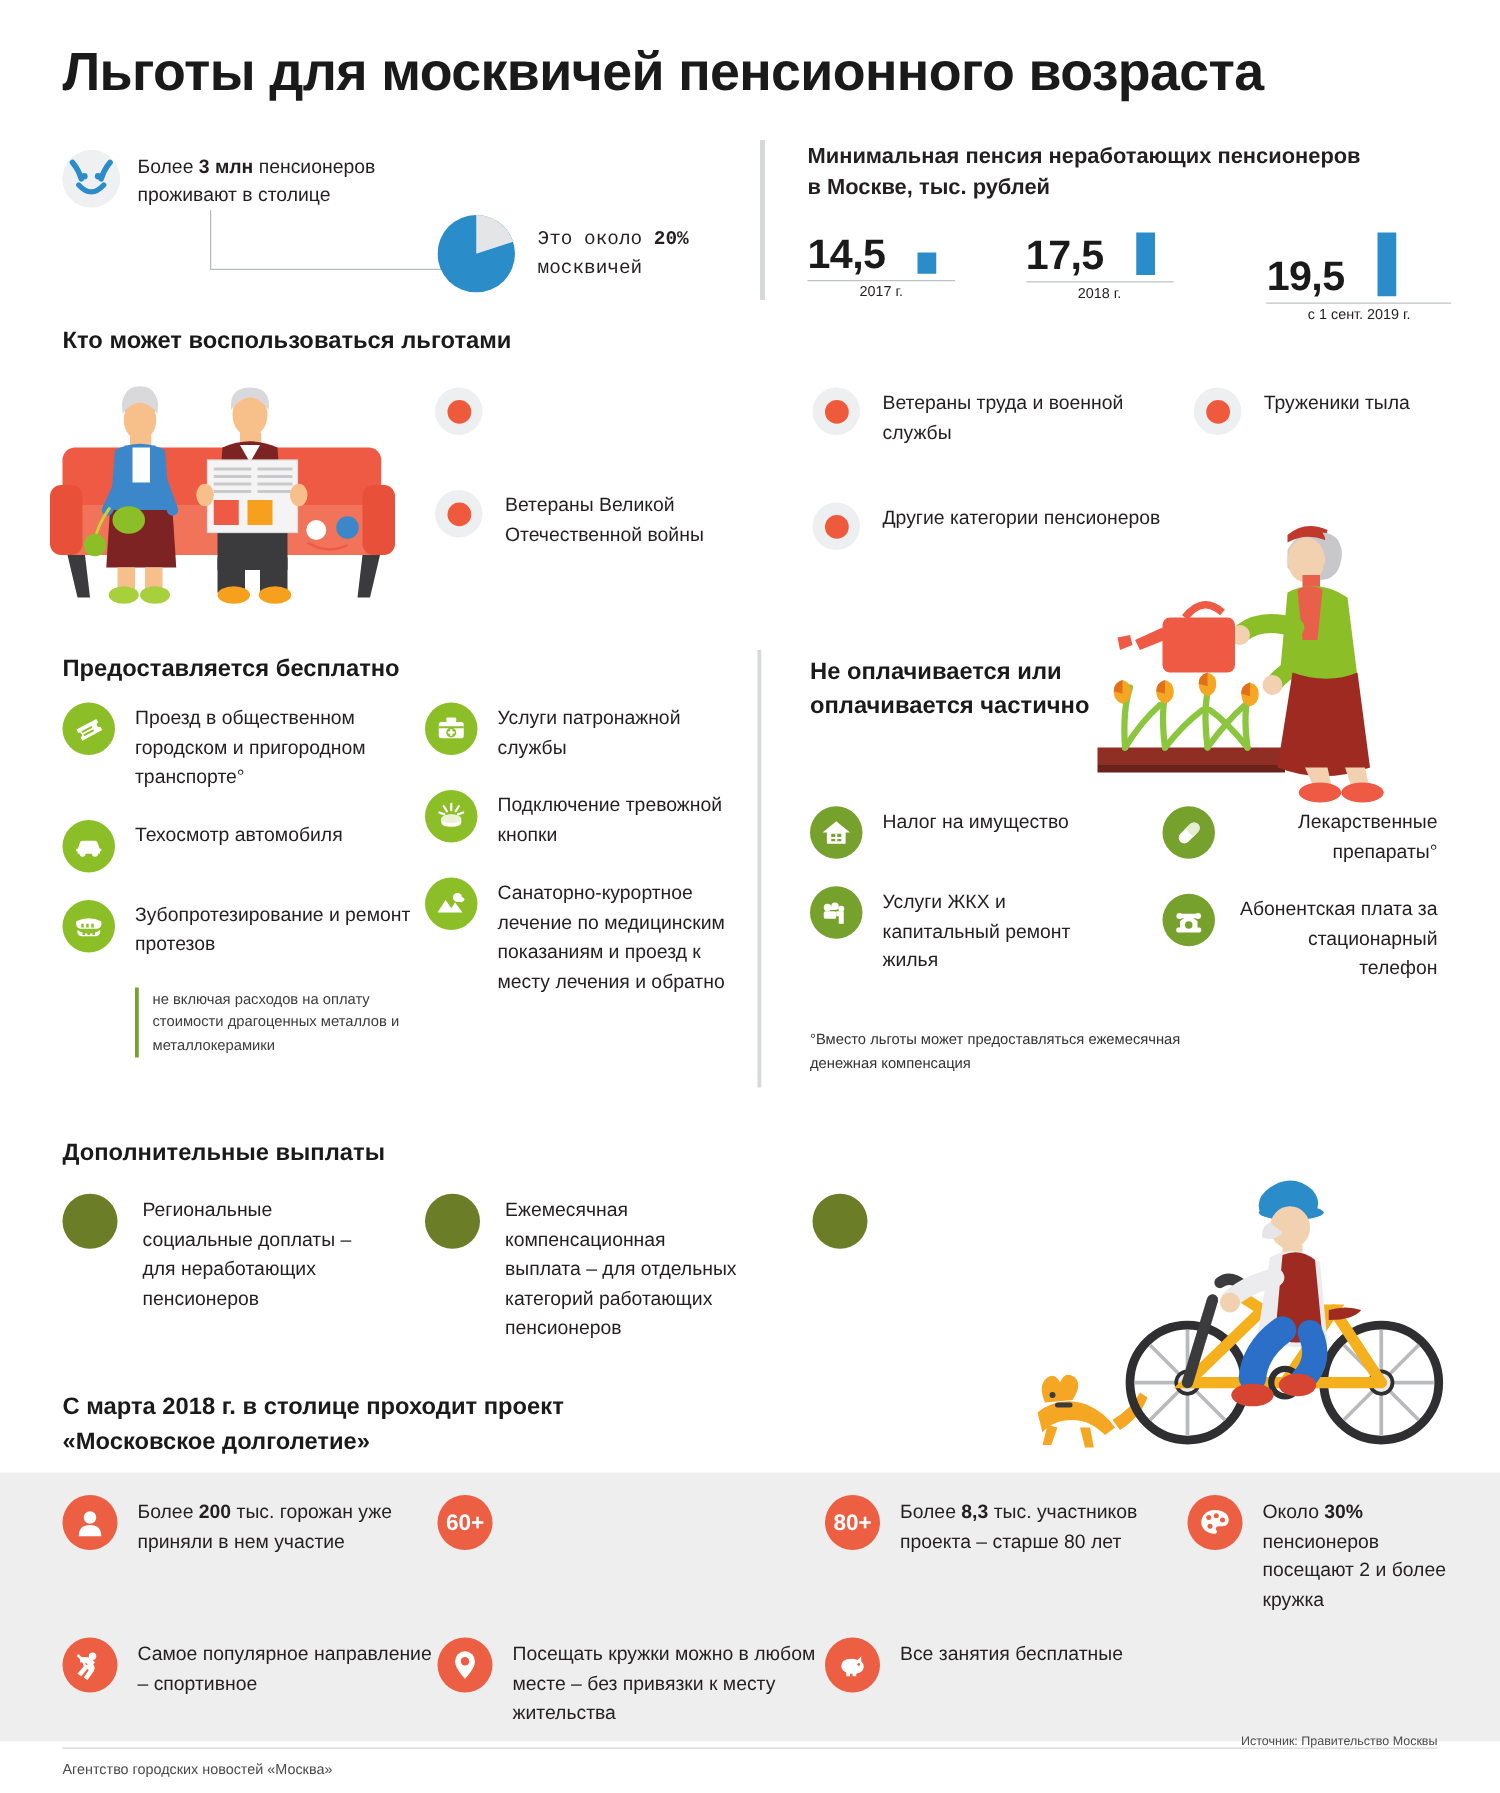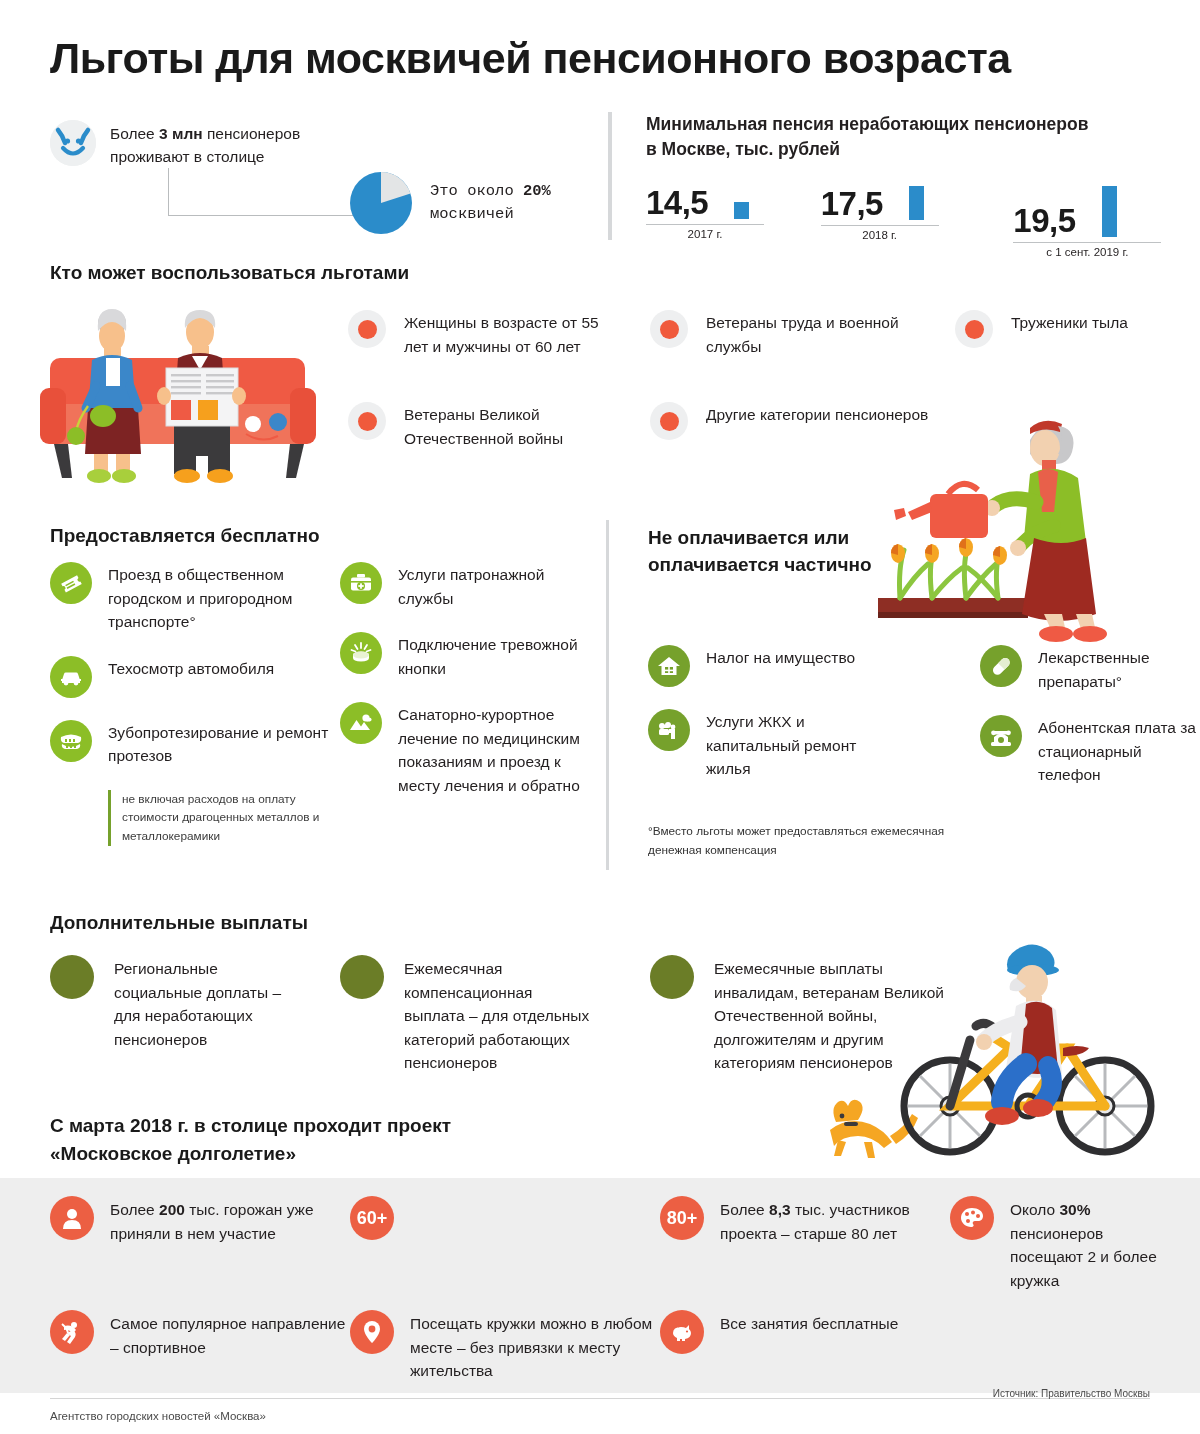--- a/index.html
+++ b/index.html
@@ -72,21 +72,21 @@
   .ic-txt { font-size:15.5px; line-height:1.52; padding-top:1px; }
   .note {
     margin-left:58px; margin-top:2px; padding-left:11px; border-left:3px solid #76a12c;
     font-size:11.8px; line-height:1.58; color:#3c3c3c;
   }
 
   
   .np-divider { position:absolute; left:606px; top:520px; width:3px; height:350px; background:#d6d8da; }
   .np-h { position:absolute; left:648px; top:525px; width:280px; font-size:19px; font-weight:700; line-height:1.42; color:#1a1a1a; }
   .np-a { position:absolute; left:648px; top:645px; width:250px; }
-  .np-b { position:absolute; left:980px; top:645px; width:220px; }
+  .np-b { position:absolute; left:930px; top:645px; width:220px;text-align:right; }
   .np-foot { position:absolute; left:648px; top:822px; width:330px; font-size:11.8px; line-height:1.6; color:#333; }
 
   
   .garden { position:absolute; left:870px; top:398px; width:300px; height:245px; }
 
   
   .ex-h { position:absolute; left:50px; top:912px; }
   .ex-a { position:absolute; left:50px; top:955px; width:250px; }
   .ex-b { position:absolute; left:340px; top:955px; width:250px; }
   .ex-c { position:absolute; left:650px; top:955px; width:300px; }
@@ -246,21 +246,20 @@
     <circle cx="213" cy="128" r="8" fill="#ffffff"></circle>
     <circle cx="238" cy="126" r="9" fill="#3b87c9"></circle>
     <path d="M206 138 q16 10 32 2" stroke="#ef5a44" stroke-width="2" fill="none"></path>
   </svg>
 
   <div class="who-col-a">
     <div class="bullet-item">
       <div class="bullet-circ">
           <div class="bullet-dot"></div>
         </div>
-      <div class="bullet-txt">Женщины в возрасте от 55 лет и мужчины от 60 лет</div>
     </div>
     <div class="bullet-item">
       <div class="bullet-circ">
           <div class="bullet-dot"></div>
         </div>
       <div class="bullet-txt">Ветераны Великой Отечественной войны</div>
     </div>
   </div>
 
   <div class="who-col-b">
@@ -502,21 +501,20 @@
   </div>
   <div class="ex-b">
     <div class="ex-item">
       <div class="ex-circ"></div>
       <div class="ex-txt">Ежемесячная компенсационная выплата – для отдельных категорий работающих пенсионеров</div>
     </div>
   </div>
   <div class="ex-c">
     <div class="ex-item">
       <div class="ex-circ"></div>
-      <div class="ex-txt">Ежемесячные выплаты инвалидам, ветеранам Великой Отечественной войны, долгожителям и другим категориям пенсионеров</div>
     </div>
   </div>
 
   <svg class="cyclist" viewBox="0 0 350 235">
 
     <g fill="#f5a623">
       <path d="M10 200 q18 -14 40 -6 q14 6 22 18 l-8 6 q-12 -12 -26 -12 q-16 0 -24 10z"></path>
       <path d="M16 192 q-6 -14 2 -20 q6 -4 10 4 q4 -10 12 -4 q6 6 -2 18z"></path>
       <path d="M18 210 l-4 16 h7 l5 -14z"></path>
         <path d="M44 212 l4 16 h7 l-3 -16z"></path>

